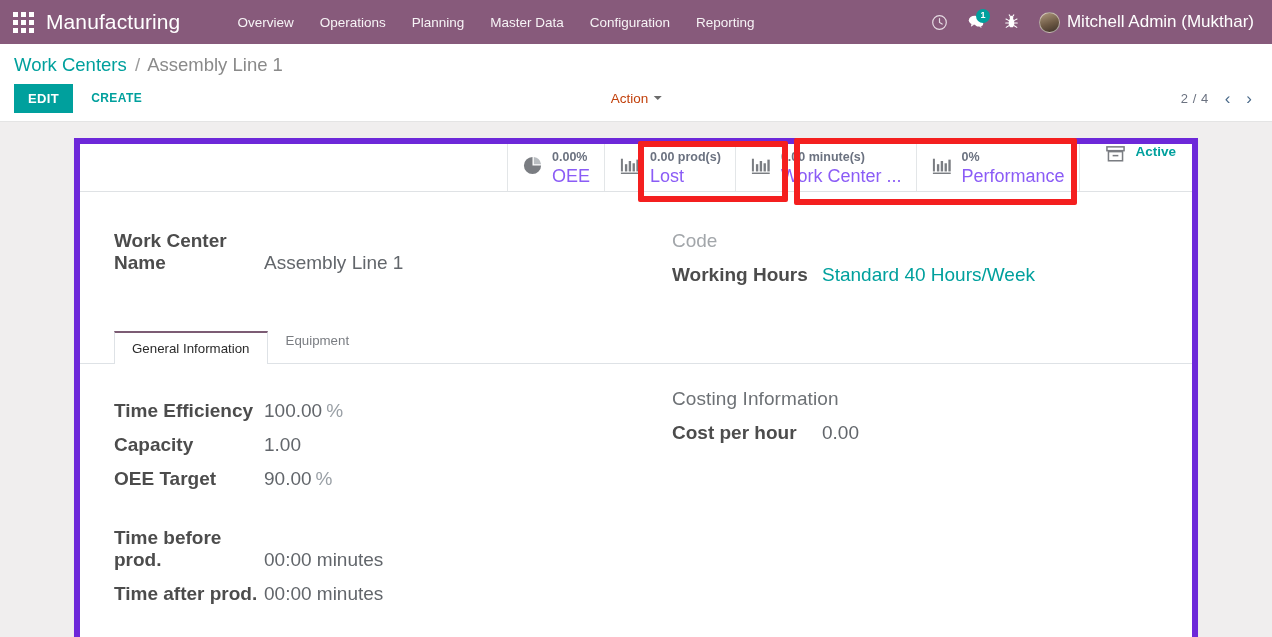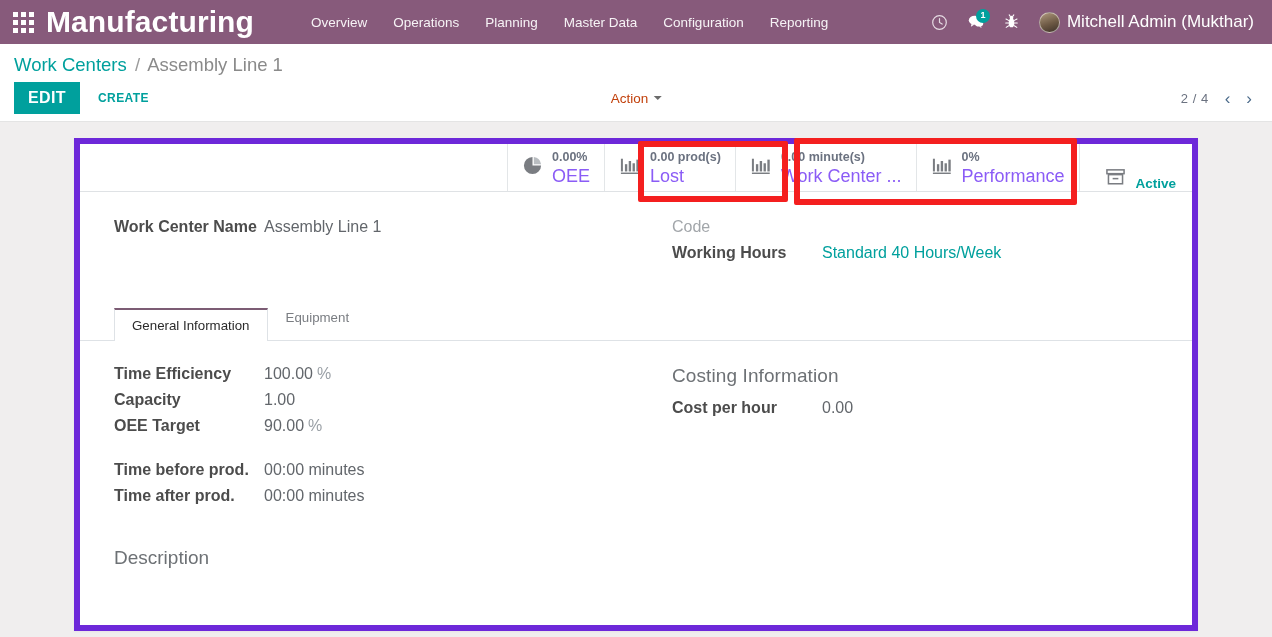--- a/index.html
+++ b/index.html
@@ -28,22 +28,22 @@
     cursor: pointer;
   }
   .apps-grid {
     display: grid;
     grid-template-columns: repeat(3, 5px);
     grid-template-rows: repeat(3, 5px);
     gap: 3px;
   }
   .apps-grid i { display: block; width: 5px; height: 5px; background: #ffffff; }
   .brand {
-    font-size: 30px;
-    font-weight: bold;
+    font-size: 21px;
+    font-weight: normal;
     color: #ffffff;
     letter-spacing: .1px;
     margin-right: 44px;
     white-space: nowrap;
   }
   .nav-menu { display: flex; align-items: center; gap: 0; }
   .nav-menu a {
     color: rgba(255,255,255,.93);
     text-decoration: none;
     font-size: 13.5px;
@@ -104,21 +104,21 @@
   }
   .breadcrumb .bc-link { color: #00A09D; cursor: pointer; }
   .breadcrumb .bc-sep { color: #9b9b9b; margin: 0 3px; }
   .breadcrumb .bc-active { color: #8a8a8a; }
 
   .cp-row { display: flex; align-items: center; position: relative; height: 30px; }
   .btn-edit {
     background: #00A09D;
     color: #ffffff;
     border: none;
-    font-size: 16px;
+    font-size: 13px;
     font-weight: bold;
     letter-spacing: .4px;
     padding: 7px 14px;
     cursor: pointer;
     border-radius: 0;
   }
   .btn-create {
     background: transparent;
     color: #00A09D;
     border: none;
@@ -198,21 +198,21 @@
     white-space: nowrap;
   }
   .stat-lbl {
     font-size: 18px;
     color: #8b5cf6;
     white-space: nowrap;
     overflow: hidden;
     text-overflow: ellipsis;
   }
   .stat-archive {
-    display: flex; align-items: flex-end; gap: 9px;
+    display: flex; align-items: flex-start; gap: 9px;
     padding: 0 16px;
     margin-left: auto;
     cursor: pointer;
   }
   .stat-archive .arch-lbl {
     font-size: 13.5px; color: #00A09D; font-weight: bold;
   }
   .icon-bars { flex: none; }
   .icon-pie { flex: none; }
   .icon-archive { flex: none; }
@@ -226,24 +226,25 @@
     border-radius: 2px;
   }
 
   
   .form-body { padding: 26px 34px 10px 34px; }
   .form-cols { display: flex; }
   .col { flex: 1 1 50%; }
   .col-right { padding-left: 36px; }
   .fld {
     display: flex;
-    align-items: flex-start;
+    align-items: flex-end;
     margin-bottom: 7px;
-    font-size: 16px;
+    font-size: 19px;
     min-height: 19px;
+    margin-top: 12px;
   }
   .fld-lbl {
     flex: 0 0 150px;
     color: #4c4c4c;
     font-weight: bold;
   }
   .fld-lbl.muted { color: #a2a6aa; font-weight: normal; }
   .fld-val { color: #62666b; }
   .fld-val.link { color: #00A09D; cursor: pointer; }
   .unit { color: #9aa0a6; margin-left: 4px; }

